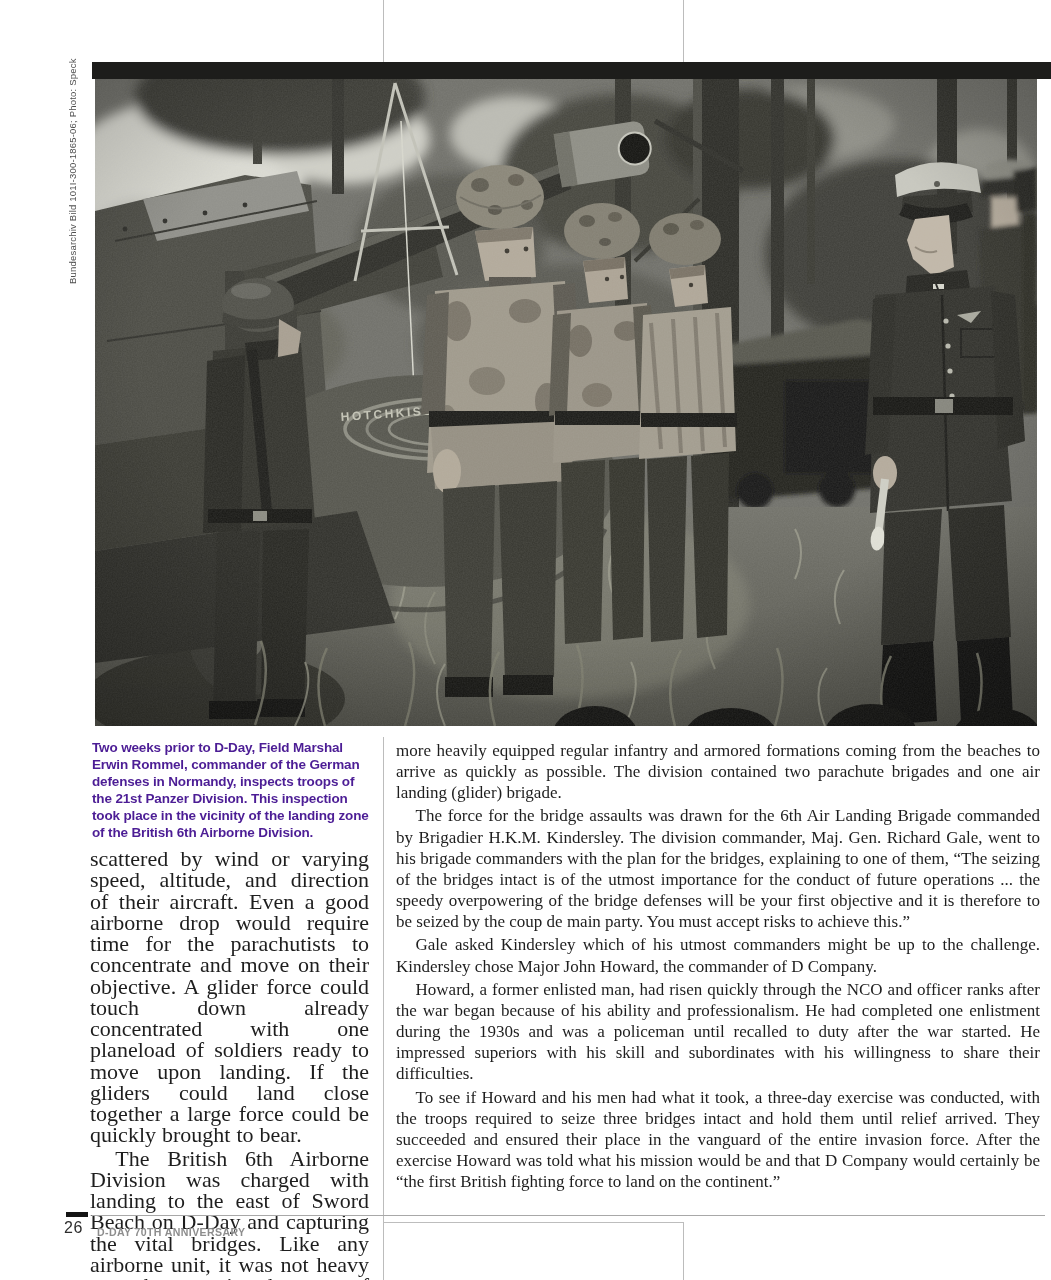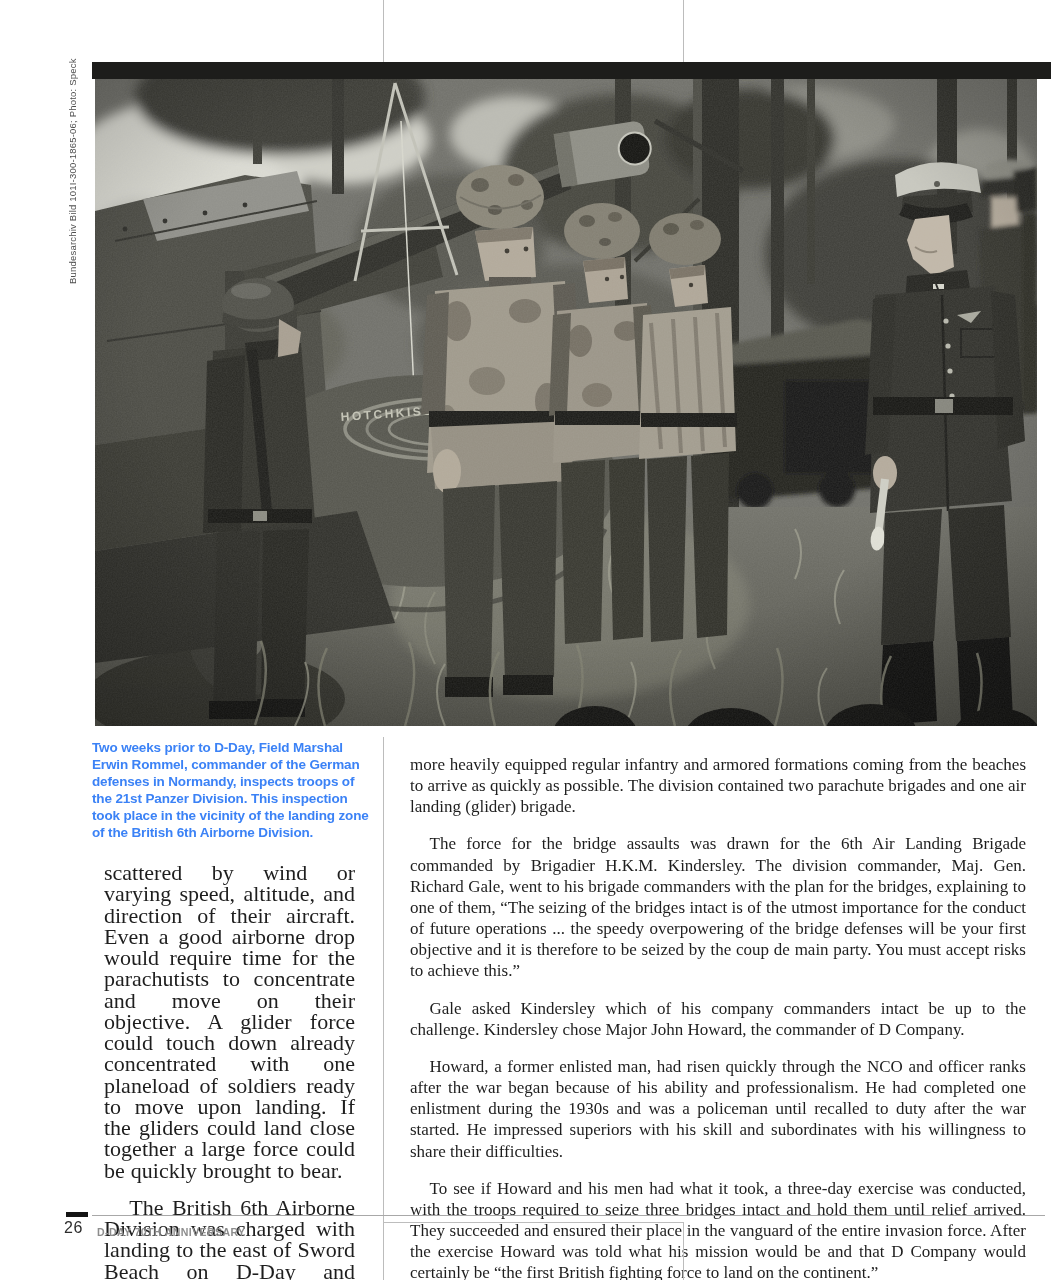--- a/index.html
+++ b/index.html
@@ -10,23 +10,23 @@
   .hline{position:absolute;height:1px;background:#adadad;}
   .black-bar{position:absolute;left:92px;top:62px;width:959px;height:17px;background:#1d1d1b;}
   .photo{position:absolute;left:95px;top:79px;width:942px;height:647px;margin:0;background:#6e6e68;overflow:hidden;}
   .photo svg{display:block;width:100%;height:100%;}
   .credit{position:absolute;left:67px;top:284px;width:208px;
           transform:rotate(-90deg);transform-origin:0 0;
           font-family:"Liberation Sans",sans-serif;font-size:9.5px;line-height:11px;
           color:#4e4e4e;letter-spacing:0.2px;white-space:nowrap;}
   .caption{position:absolute;left:92px;top:739px;width:281px;
            font-family:"Liberation Sans",sans-serif;font-weight:bold;
-           font-size:13.5px;line-height:17px;color:#3b82f6;letter-spacing:-0.15px;}
+           font-size:13.5px;line-height:17px;color:#4c1d95;letter-spacing:-0.15px;}
   .col{position:absolute;text-align:justify;hyphens:auto;-webkit-hyphens:auto;}
-  .col p{margin:16px;}
+  .col p{margin:2px;}
   .col p + p{text-indent:1.15em;}
   .col-left{left:88px;top:846px;width:283px;font-size:22px;line-height:21.25px;word-spacing:0.5px;}
   .col-right{left:394px;top:738px;width:648px;font-size:17px;line-height:21.15px;}
   .divider{left:383px;top:737px;height:543px;}
   .grid-top-1{left:383px;top:0;height:62px;}
   .grid-top-2{left:683px;top:0;height:62px;}
   .grid-bot-2{left:683px;top:1222px;height:58px;}
   .footer-rule{left:92px;top:1215px;width:953px;background:#a8a8a8;}
   .footer-rule-short{left:383px;top:1222px;width:301px;background:#bdbdbd;}
   .pagenum-bar{position:absolute;left:66px;top:1212px;width:22px;height:5px;background:#141414;}
@@ -301,21 +301,21 @@
 <div class="vline divider"></div>
 
 <div class="col col-left">
   <p>scattered by wind or varying speed, altitude, and direction of their aircraft. Even a good airborne drop would require time for the parachutists to concentrate and move on their objective. A glider force could touch down already concentrated with one planeload of soldiers ready to move upon landing. If the gliders could land close together a large force could be quickly brought to bear.</p>
   <p>The British 6th Airborne Division was charged with landing to the east of Sword Beach on D-Day and capturing the vital bridges. Like any airborne unit, it was not heavy enough to resist the sort of determined counterattacks the Germans could be expected to make and would need the</p>
 </div>
 
 <div class="col col-right">
   <p>more heavily equipped regular infantry and armored formations coming from the beaches to arrive as quickly as possible. The division contained two parachute brigades and one air landing (glider) brigade.</p>
   <p>The force for the bridge assaults was drawn for the 6th Air Landing Brigade commanded by Brigadier H.K.M. Kindersley. The division commander, Maj. Gen. Richard Gale, went to his brigade commanders with the plan for the bridges, explaining to one of them, “The seizing of the bridges intact is of the utmost importance for the conduct of future operations ... the speedy overpowering of the bridge defenses will be your first objective and it is therefore to be seized by the coup de main party. You must accept risks to achieve this.”</p>
-  <p>Gale asked Kindersley which of his company commanders intact be up to the challenge. Kindersley chose Major John Howard, the commander of D Company.</p>
+  <p>Gale asked Kindersley which of his utmost commanders might be up to the challenge. Kindersley chose Major John Howard, the commander of D Company.</p>
   <p>Howard, a former enlisted man, had risen quickly through the NCO and officer ranks after the war began because of his ability and professionalism. He had completed one enlistment during the 1930s and was a policeman until recalled to duty after the war started. He impressed superiors with his skill and subordinates with his willingness to share their difficulties.</p>
   <p>To see if Howard and his men had what it took, a three-day exercise was conducted, with the troops required to seize three bridges intact and hold them until relief arrived. They succeeded and ensured their place in the vanguard of the entire invasion force. After the exercise Howard was told what his mission would be and that D Company would certainly be “the first British fighting force to land on the continent.”</p>
 </div>
 
 <div class="hline footer-rule"></div>
 <div class="hline footer-rule-short"></div>
 <div class="vline grid-bot-2"></div>
 <div class="pagenum-bar"></div>
 <div class="pagenum">26</div>
 <div class="footer-title">D-DAY 70TH ANNIVERSARY</div>

